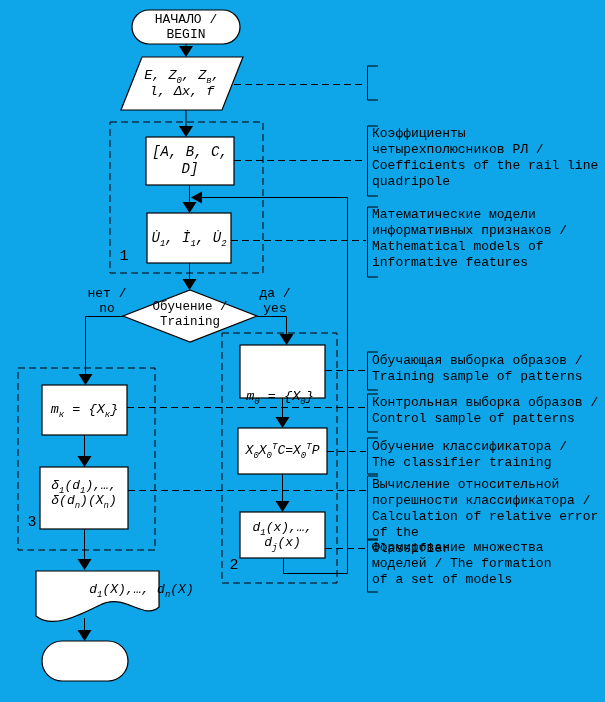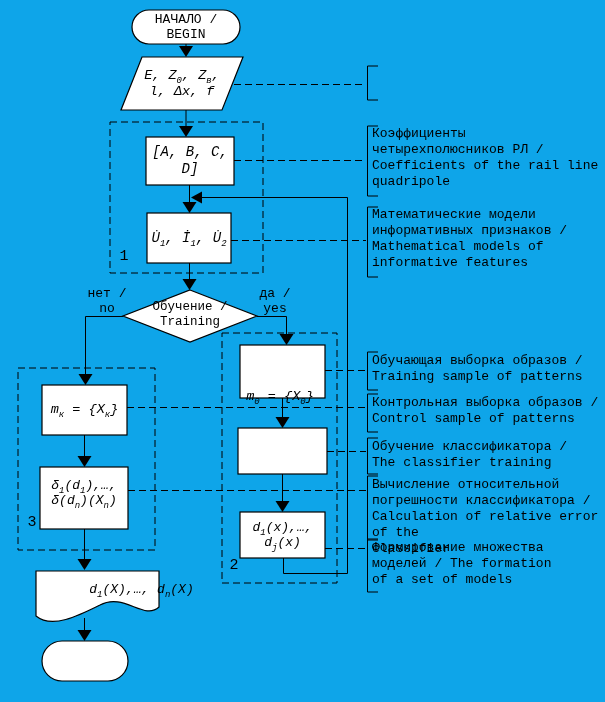--- a/index.html
+++ b/index.html
@@ -111,20 +111,23 @@
   <div class="txt fs15" style="left:114px;top:247px;width:20px;height:20px;">1</div>
 
   <div class="txt fs125" style="left:123px;top:288px;width:134px;height:54px;">Обучение /
 Training</div>
   <div class="txt fs13" style="left:80px;top:293px;width:54px;height:16px;">нет / no</div>
   <div class="txt fs13" style="left:248px;top:293px;width:54px;height:16px;">да / yes</div>
 
   <div class="txt it fs135" style="left:240px;top:345px;width:80px;height:53px;margin-top:25px;">
     <span><span>m</span><sub>0</sub><span> = {X</span><sub>0</sub><span>}</span></span>
   </div>
+  <div class="txt it fs13" style="left:238px;top:428px;width:89px;height:46px;">
+    <span><span>X</span><sub>0</sub><span>X</span><sub>0</sub><sup>T</sup><span>C=X</span><sub>0</sub><sup>T</sup><span>P</span></span>
+  </div>
   <div class="txt it fs13" style="left:240px;top:512px;width:85px;height:46px;">
     <span><span>d</span><sub>1</sub><span>(x),…, d</span><sub>j</sub><span>(x)</span></span>
   </div>
   <div class="txt fs15" style="left:226px;top:556px;width:16px;height:20px;">2</div>
 
   <div class="txt it fs135" style="left:42px;top:385px;width:85px;height:50px;">
     <span><span>m</span><sub>к</sub><span> = {X</span><sub>к</sub><span>}</span></span>
   </div>
   <div class="txt it fs13" style="left:40px;top:467px;width:88px;height:52px;justify-content:center;">
     <div><span><span>δ</span><sub>1</sub><span>(d</span><sub>1</sub><span>),…,</span></span></div>

